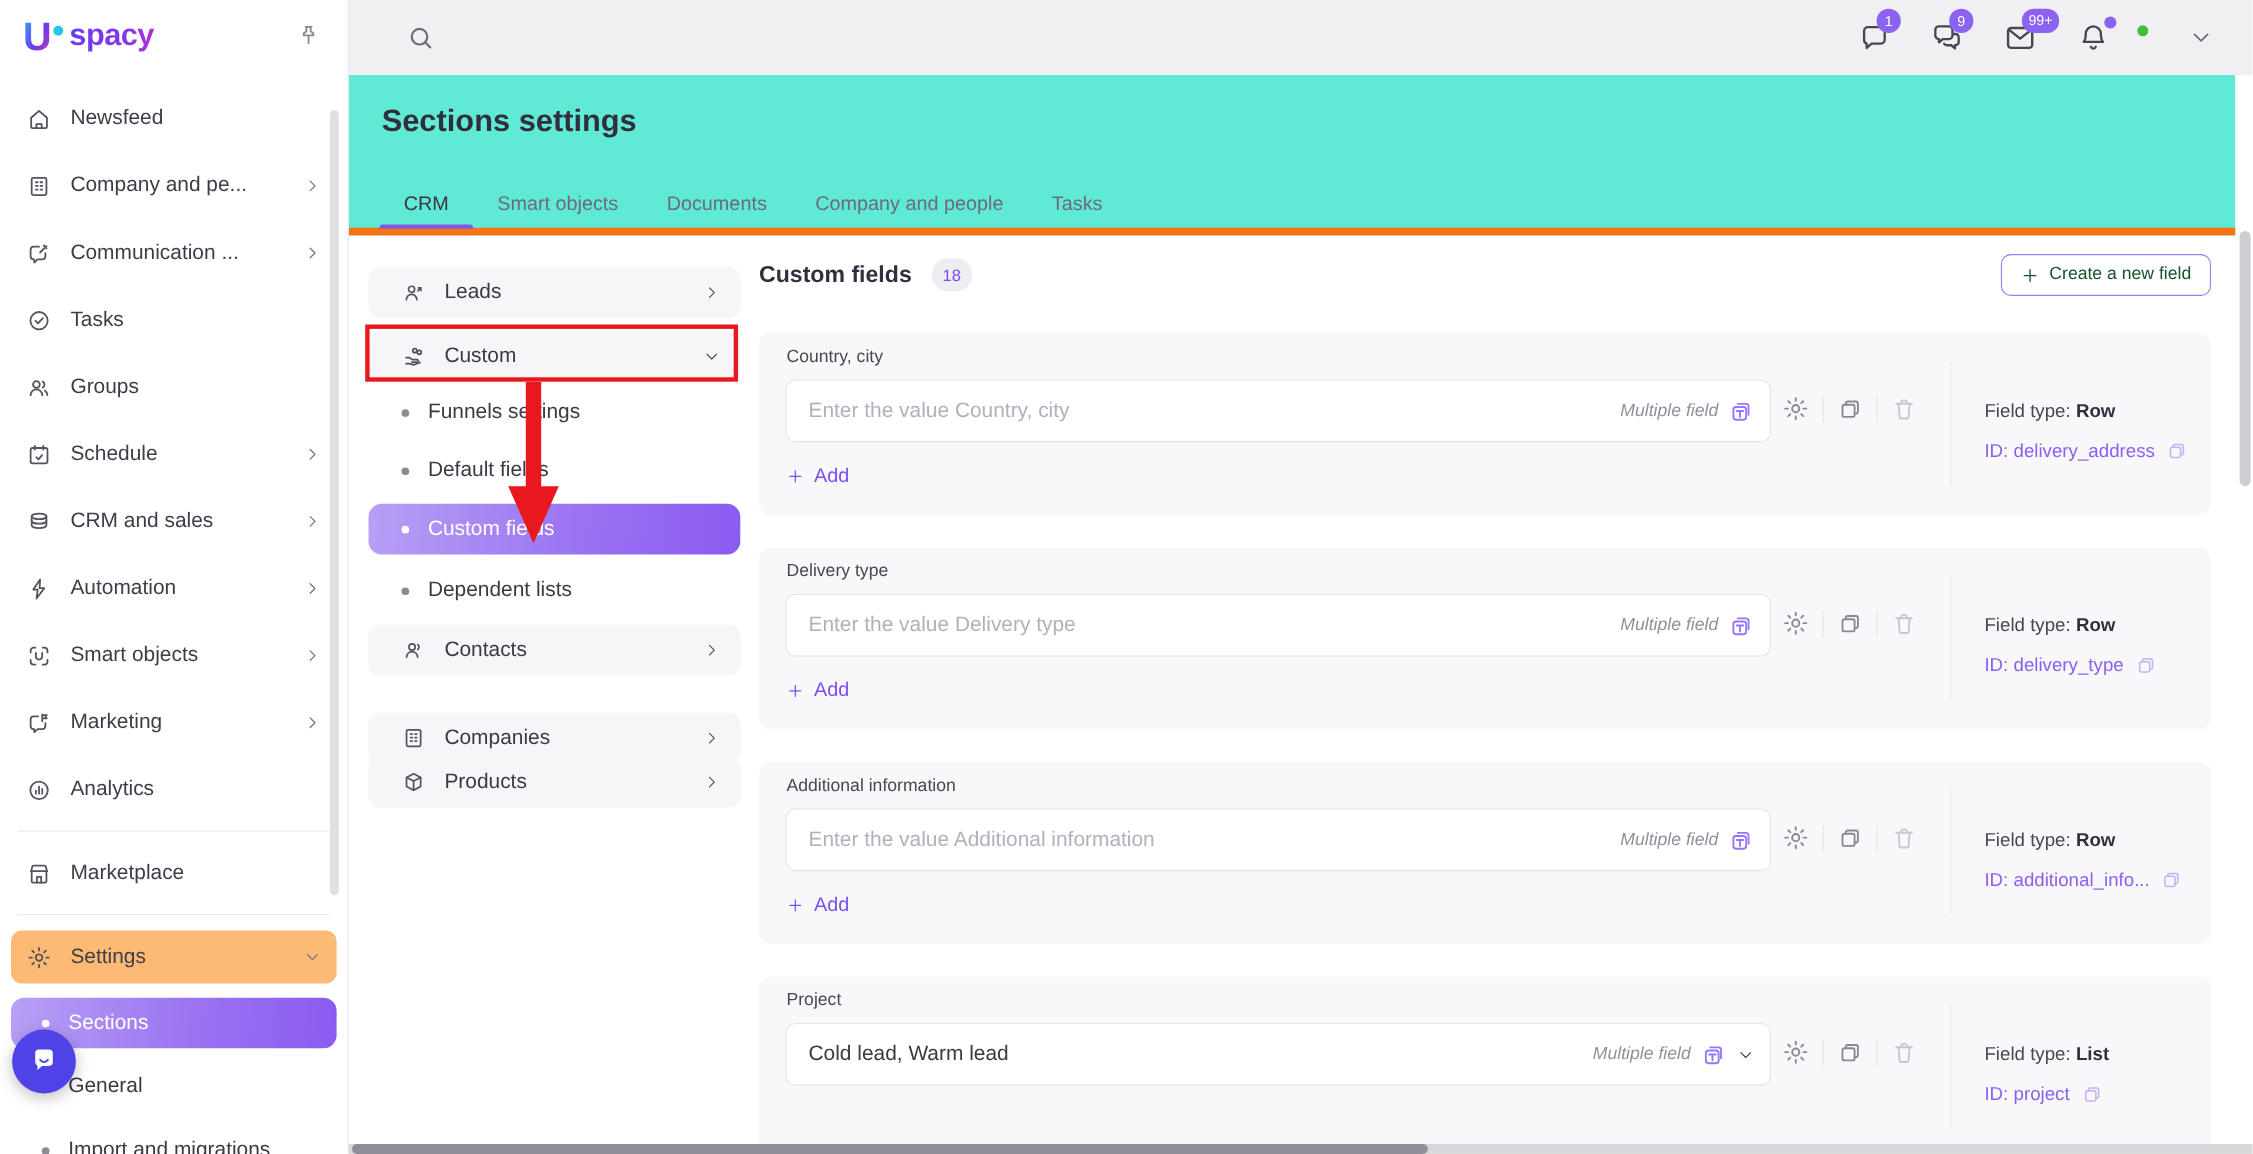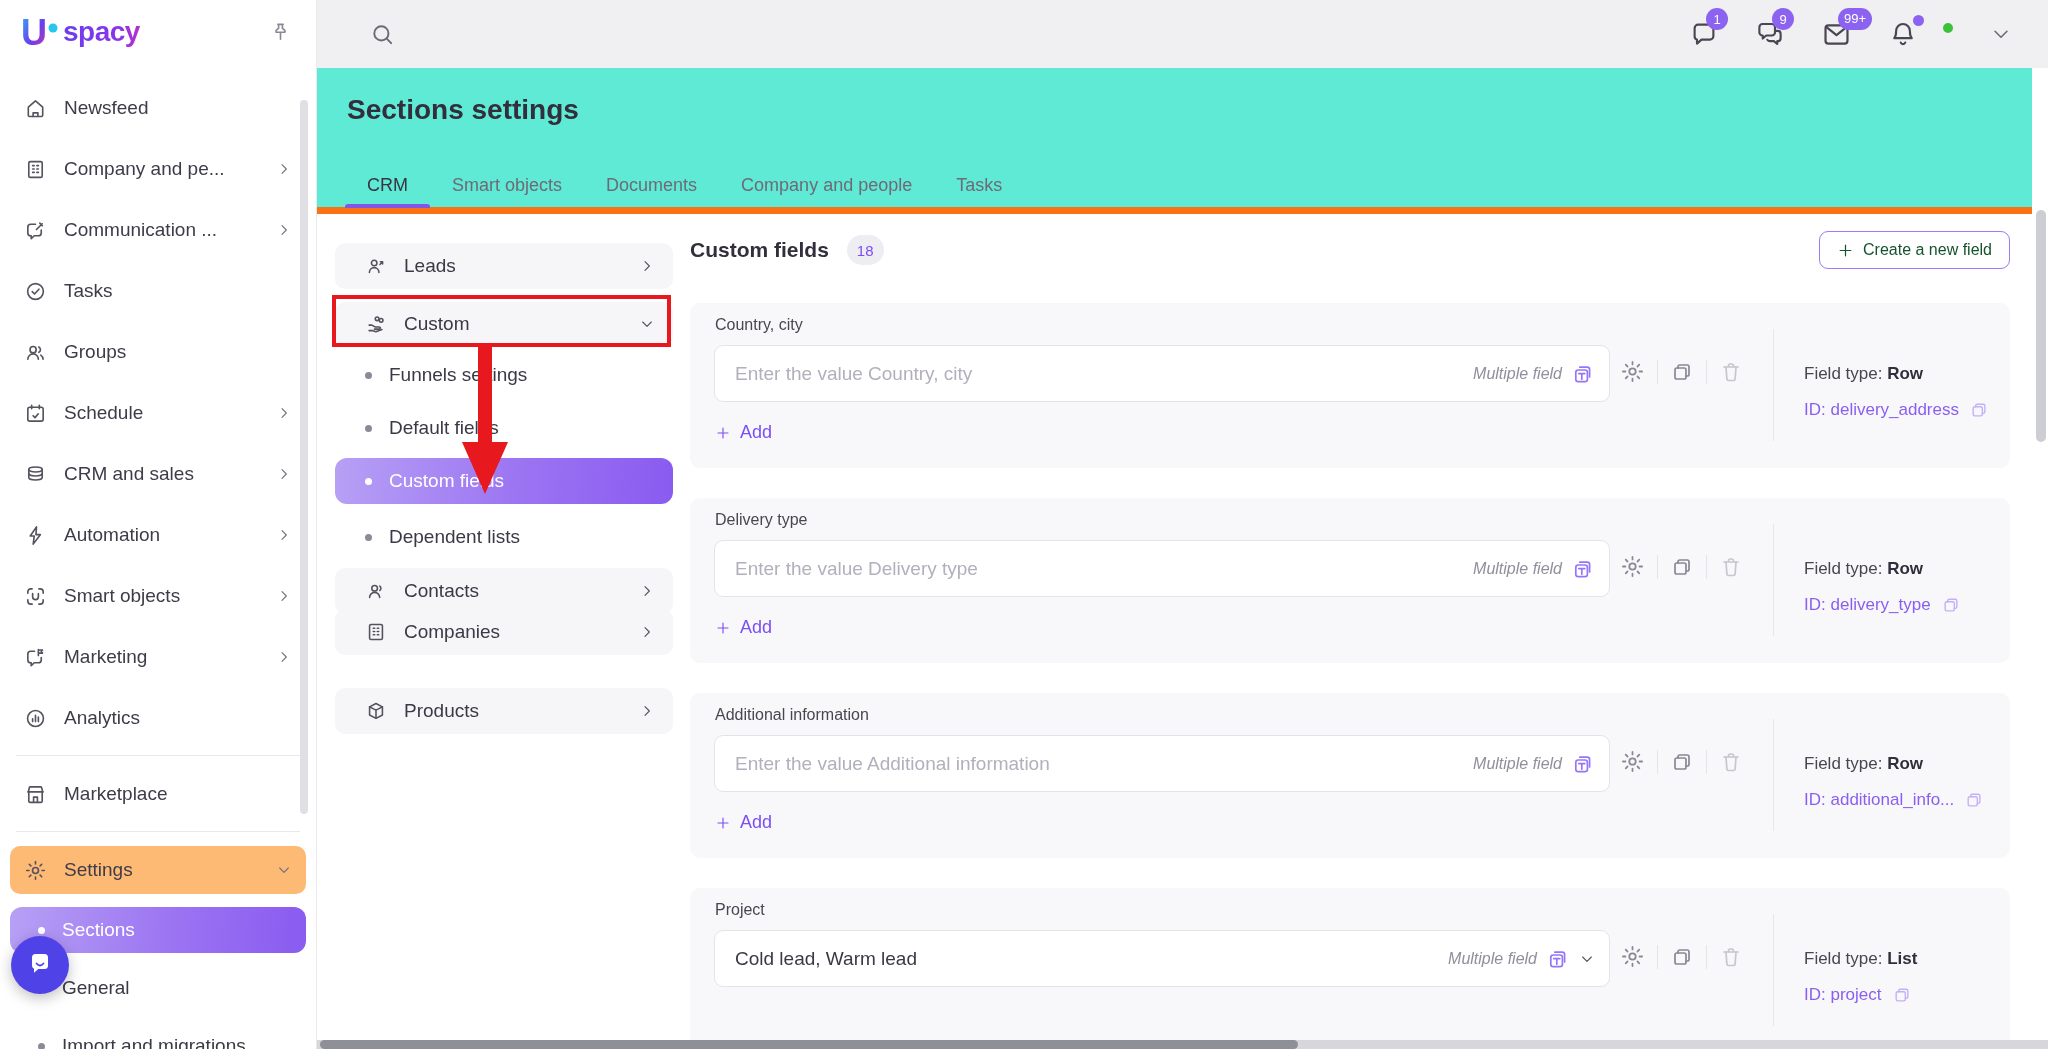--- a/index.html
+++ b/index.html
@@ -433,21 +433,21 @@
               <path d="M16.2 6.6a3.1 3.1 0 0 1 0 4.8"></path>
             </svg>
           </span>
         <span>Contacts</span>
         <span class="sn-chev">
             <svg class="ic" width="16" height="16" viewBox="0 0 24 24">
               <path d="m9 5.5 6.5 6.5L9 18.5"></path>
             </svg>
           </span>
       </div>
-      <div class="sn-pill" style="top:366px;">
+      <div class="sn-pill" style="top:405px;">
         <span class="sn-ic">
             <svg class="ic" width="22" height="22" viewBox="0 0 24 24">
               <rect x="5" y="3.8" width="14" height="16.4" rx="1.5"></rect>
               <path d="M9 8h1.6M13.4 8H15M9 11.5h1.6M13.4 11.5H15M9 15h1.6M13.4 15H15"></path>
             </svg>
           </span>
         <span>Companies</span>
         <span class="sn-chev">
             <svg class="ic" width="16" height="16" viewBox="0 0 24 24">
               <path d="m9 5.5 6.5 6.5L9 18.5"></path>

